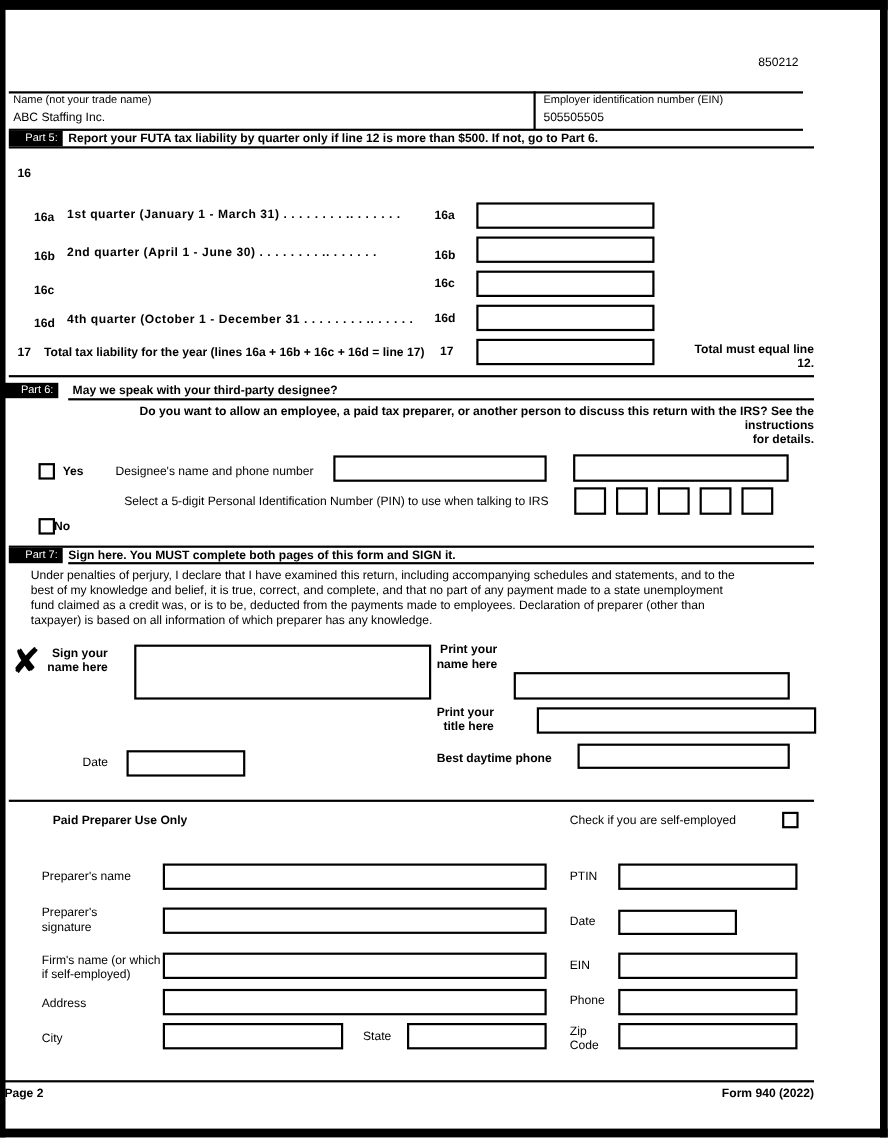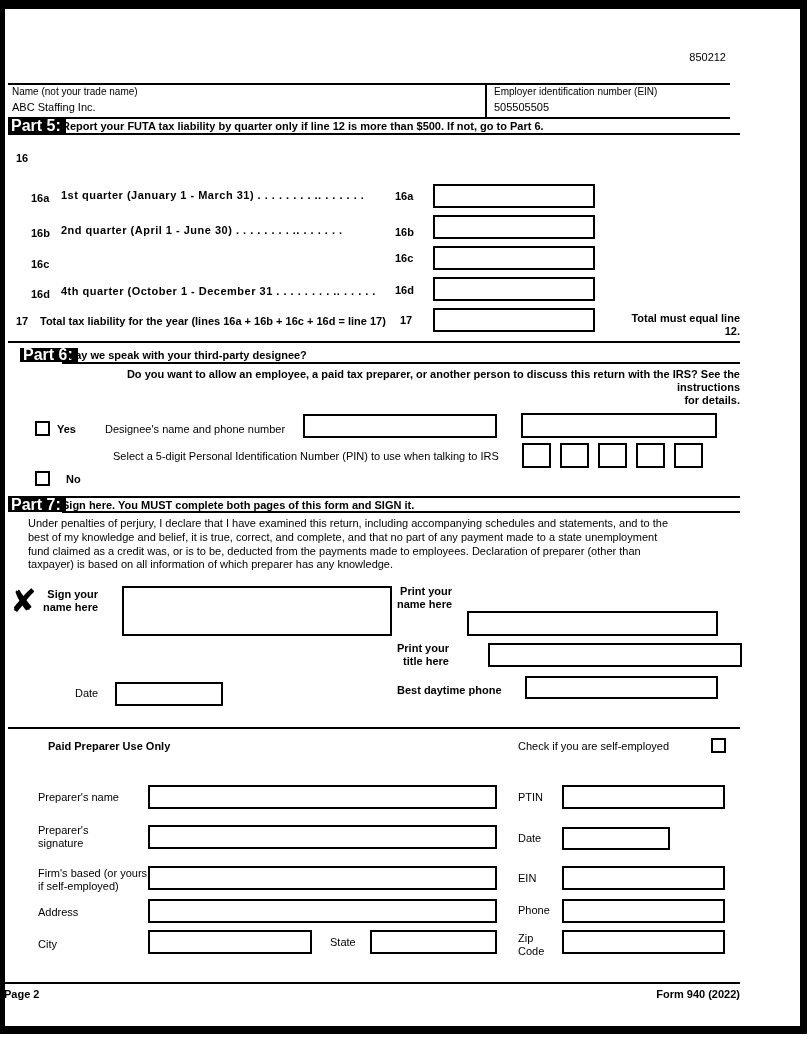--- a/index.html
+++ b/index.html
@@ -6,22 +6,22 @@
   .page{position:relative;width:809px;height:1043px;background:#fff;
         font-family:"Liberation Sans",sans-serif;color:#000;overflow:hidden;}
   .abs{position:absolute;}
   .b{font-weight:bold;text-align:right;}
   .t10{font-size:10px;line-height:12px;}
   .t105{font-size:11px;line-height:13px;}
   .t11{font-size:11px;line-height:13px;}
   .pre{white-space:pre-line;}
   .line{position:absolute;background:#000;}
   .frame{position:absolute;background:#000;}
-  .tag{position:absolute;background:#000;color:#fff;font-weight:bold;
-       font-size:16px;line-height:14px;height:14px;padding:0 5px 0 3px;}
+  .tag{position:absolute;background:#000;color:#fff;font-weight:normal;
+       font-size:10px;line-height:14px;height:14px;padding:0 5px 0 15px;}
   .box{position:absolute;border:2px solid #000;background:#fff;box-sizing:border-box;
        font-family:"Liberation Sans",sans-serif;font-size:11px;padding:0 4px;outline:none;}
   .chk{position:absolute;border:2px solid #000;background:#fff;box-sizing:border-box;
        width:15px;height:15px;}
   .xmark{position:absolute;font-family:"DejaVu Sans",sans-serif;font-weight:bold;
          font-size:32px;line-height:32px;}
   .leader{letter-spacing:0.5px;}
 </style>
 </head>
 <body>
@@ -70,21 +70,21 @@
 
   <div class="abs t105 b" style="left:16px;top:315px">17</div>
   <div class="abs t105 b" style="left:40px;top:315px">Total tax liability for the year (lines 16a + 16b + 16c + 16d = line 17)</div>
   <div class="abs t105 b" style="left:400px;top:314px">17</div>
   <input class="box" style="left: 433px; top: 308px; width: 162px; height: 24px;">
   <div class="abs t105 b pre" style="left:605px;top:312px;width:135px">Total must equal line
 12.</div>
 
   <div class="line" style="left:8px;top:341px;width:732px;height:1.5px"></div>
 
-  <div class="tag" style="left:20px;top:348px">Part 6:</div>
+  <div class="tag" style="left:4px;top:348px">Part 6:</div>
   <div class="abs t105 b" style="left:66px;top:349px">May we speak with your third-party designee?</div>
   <div class="line" style="left:62px;top:362px;width:678px;height:1.5px"></div>
 
   <div class="abs t105 b pre" style="left:40px;top:368px;width:700px">Do you want to allow an employee, a paid tax preparer, or another person to discuss this return with the IRS? See the
 instructions
 for details.</div>
 
   <div class="chk" style="left:35px;top:421px"></div>
   <div class="abs t105 b" style="left:57px;top:423px">Yes</div>
   <div class="abs t105" style="left:105px;top:423px">Designee's name and phone number</div>
@@ -92,21 +92,21 @@
   <input class="box" style="left: 521px; top: 413px; width: 196px; height: 25px;">
 
   <div class="abs t105" style="left:113px;top:450px">Select a 5-digit Personal Identification Number (PIN) to use when talking to IRS</div>
   <input class="box" style="left: 522px; top: 443px; width: 29px; height: 25px; padding: 0px;">
   <input class="box" style="left: 560px; top: 443px; width: 29px; height: 25px; padding: 0px;">
   <input class="box" style="left: 598px; top: 443px; width: 29px; height: 25px; padding: 0px;">
   <input class="box" style="left: 636px; top: 443px; width: 29px; height: 25px; padding: 0px;">
   <input class="box" style="left: 674px; top: 443px; width: 29px; height: 25px; padding: 0px;">
 
   <div class="chk" style="left:35px;top:471px"></div>
-  <div class="abs t105 b" style="left:66px;top:473px">No</div>
+  <div class="abs t105 b" style="left:49px;top:473px">No</div>
 
   <div class="line" style="left:8px;top:496px;width:732px;height:1.5px"></div>
 
   <div class="tag" style="left:8px;top:498px">Part 7:</div>
   <div class="abs t105 b" style="left:62px;top:499px">Sign here. You MUST complete both pages of this form and SIGN it.</div>
   <div class="line" style="left:62px;top:511px;width:678px;height:1.5px"></div>
 
   <div class="abs t105 pre" style="left:28px;top:517px;width:716px;line-height:13.8px">Under penalties of perjury, I declare that I have examined this return, including accompanying schedules and statements, and to the
 best of my knowledge and belief, it is true, correct, and complete, and that no part of any payment made to a state unemployment
 fund claimed as a credit was, or is to be, deducted from the payments made to employees. Declaration of preparer (other than
@@ -141,21 +141,21 @@
   <input class="box" style="left: 148px; top: 785px; width: 349px; height: 24px;">
   <div class="abs t105" style="left:518px;top:791px">PTIN</div>
   <input class="box" style="left: 562px; top: 785px; width: 163px; height: 24px;">
 
   <div class="abs t105 pre" style="left:38px;top:824px">Preparer's
 signature</div>
   <input class="box" style="left: 148px; top: 825px; width: 349px; height: 24px;">
   <div class="abs t105" style="left:518px;top:832px">Date</div>
   <input class="box" style="left: 562px; top: 827px; width: 108px; height: 23px;">
 
-  <div class="abs t105 pre" style="left:38px;top:867px">Firm's based (or yours
+  <div class="abs t105 pre" style="left:38px;top:867px">Firm's name (or which
 if self-employed)</div>
   <input class="box" style="left: 148px; top: 866px; width: 349px; height: 24px;">
   <div class="abs t105" style="left:518px;top:872px">EIN</div>
   <input class="box" style="left: 562px; top: 866px; width: 163px; height: 24px;">
 
   <div class="abs t105" style="left:38px;top:906px">Address</div>
   <input class="box" style="left: 148px; top: 899px; width: 349px; height: 24px;">
   <div class="abs t105" style="left:518px;top:904px">Phone</div>
   <input class="box" style="left: 562px; top: 899px; width: 163px; height: 24px;">
 

